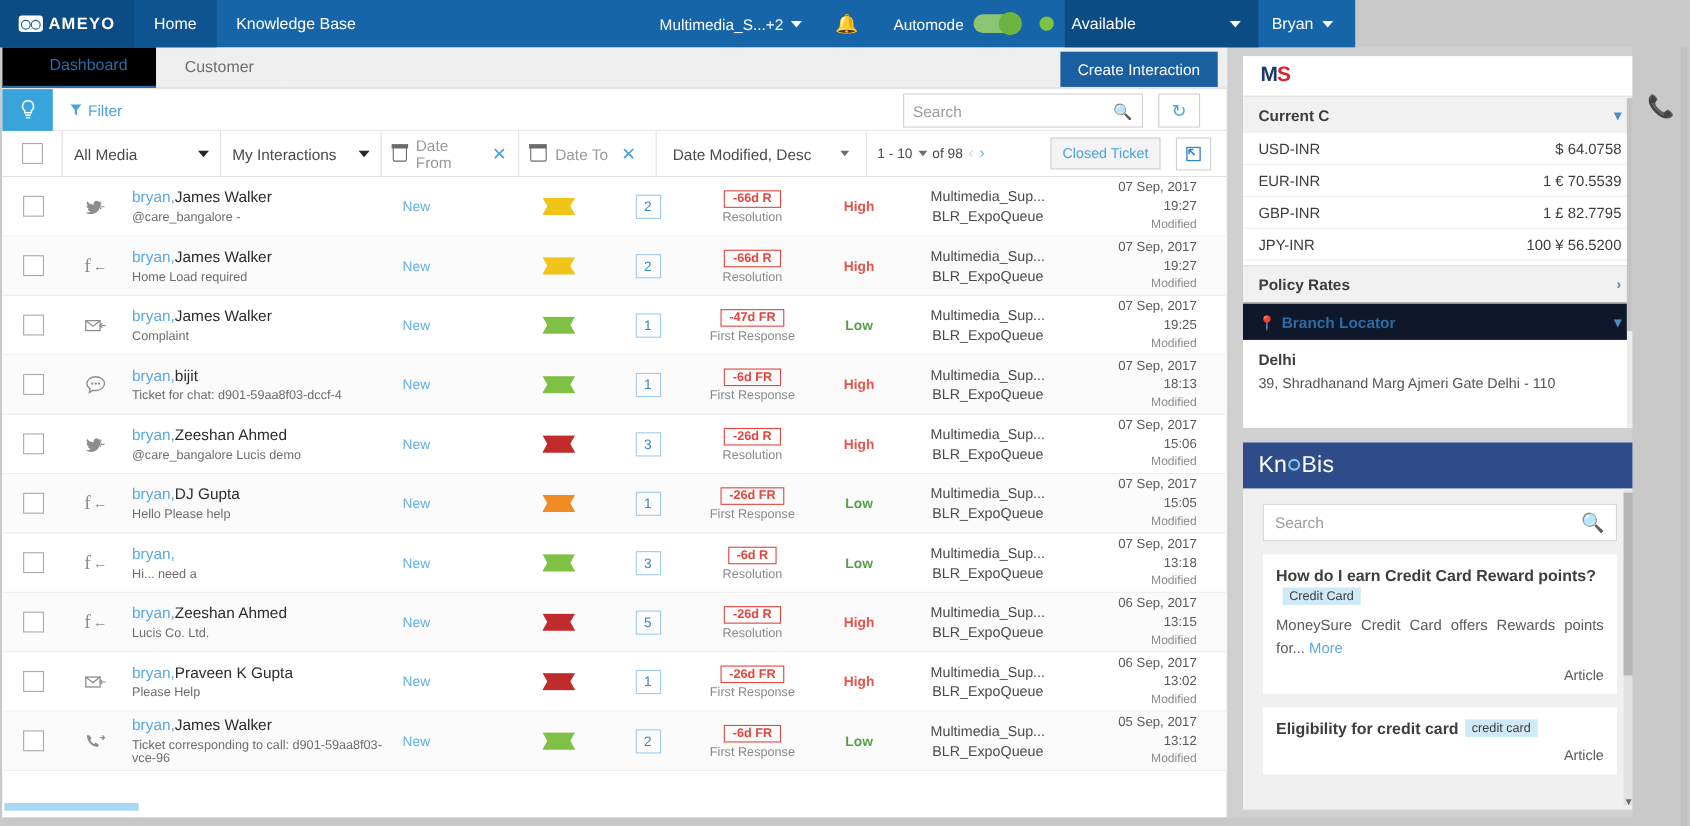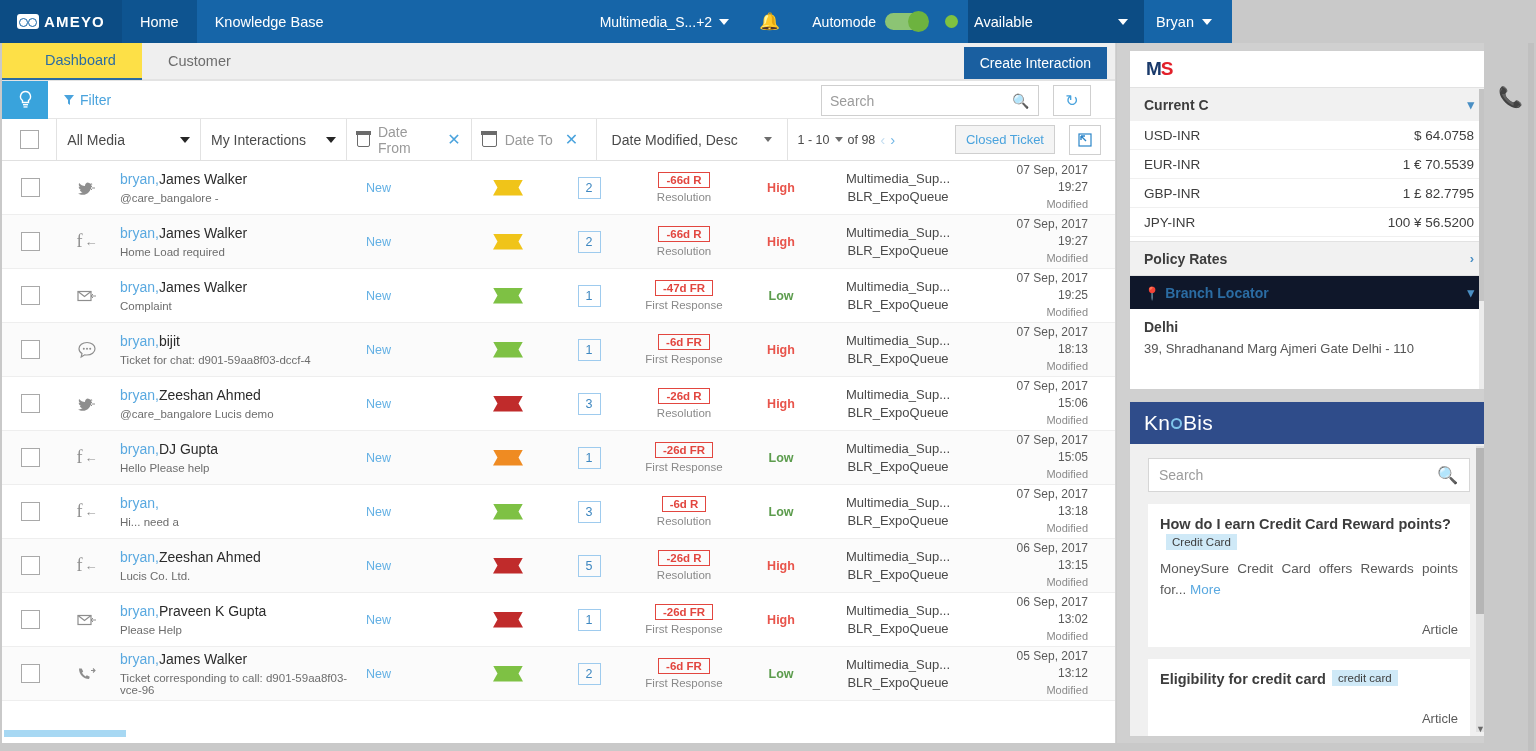--- a/index.html
+++ b/index.html
@@ -96,21 +96,21 @@
     overflow: hidden;
   }
   .subtabs {
     height: 38px; background: #ffffff; display: flex; align-items: flex-end;
     position: relative; border-bottom: 1px solid #e3e3e3;
   }
   .subtab {
     height: 38px; display: flex; align-items: center; padding: 0 26px;
     font-size: 14.5px; color: #4f7fa8; cursor: pointer;
   }
-  .subtab.active { color: #2b6ca3; border-bottom: 2px solid #2b6ca3; background: #fde047; padding-left: 43px; }
+  .subtab.active { color: #2b6ca3; border-bottom: 2px solid #2b6ca3; background: #000000; padding-left: 43px; }
   .subtab.inactive { background: #efefef; color: #6d6d6d; border-bottom: 1px solid #e3e3e3;}
   .subtab-fill { flex: 1; background: #efefef; height: 38px; border-bottom:1px solid #e3e3e3;}
   .create-btn {
     position: absolute; right: 8px; top: 4px;
     background: #1a5fa0; color: #ffffff; border: none;
     font-size: 14px; padding: 8px 16px; cursor: pointer;
     font-family: "Liberation Sans", sans-serif;
   }
 
   
@@ -294,21 +294,21 @@
   .kb-q { font-size: 14.5px; font-weight: bold; color: #3d3d3d; line-height: 20px; display:inline; }
   .kb-tag {
     display: inline-block; background: #cfe9f7; color: #3d3d3d; font-size: 11.5px;
     padding: 2px 6px; margin-left: 6px; vertical-align: 2px;
   }
   .kb-body {
     font-size: 13.5px; color: #5a5a5a; line-height: 21px; margin-top: 6px;
     text-align: justify;
   }
   .kb-more { color: #5aa9e0; cursor: pointer; }
-  .kb-art { text-align: right; font-size: 13px; color: #5a5a5a; margin-top: 22px; }
+  .kb-art { text-align: right; font-size: 13px; color: #5a5a5a; margin-top: 6px; }
   .kb-scroll {
     position: absolute; right: 3px; top: 44px; width: 9px; height: 286px; background: #e2e2e2;
   }
   .kb-scroll .th { width: 9px; height: 166px; background: #b5b5b5; margin-top: 2px; }
   .kb-arr {
     position: absolute; right: 3px; width: 9px; text-align: center;
     font-size: 9px; color: #6a6a6a;
   }
   .kb-arr.up { top: 44px; }
   .kb-arr.dn { bottom: 2px; }

